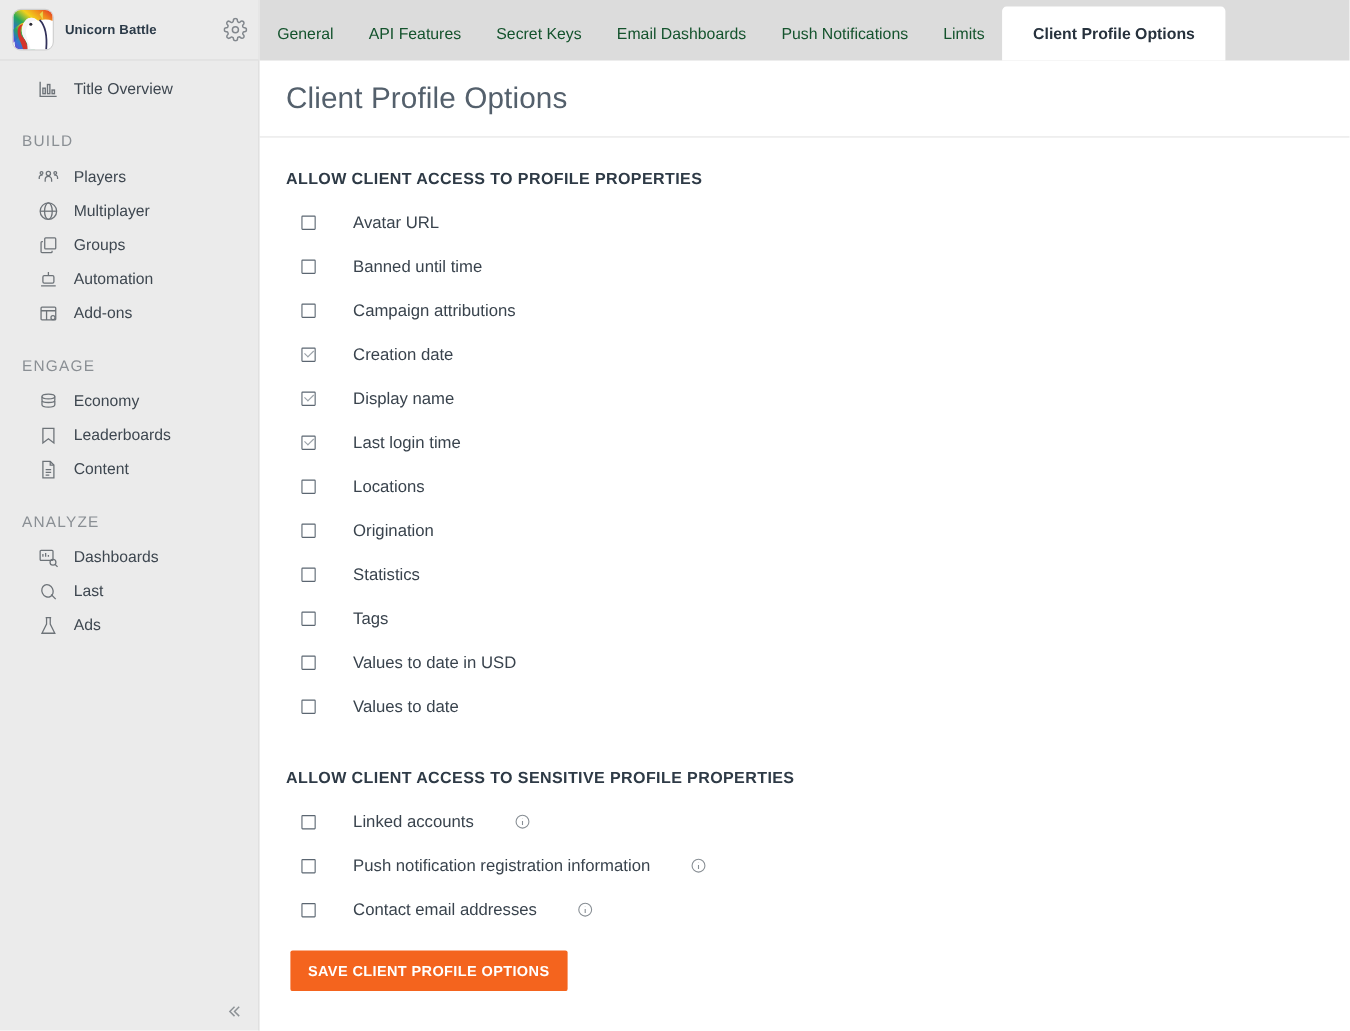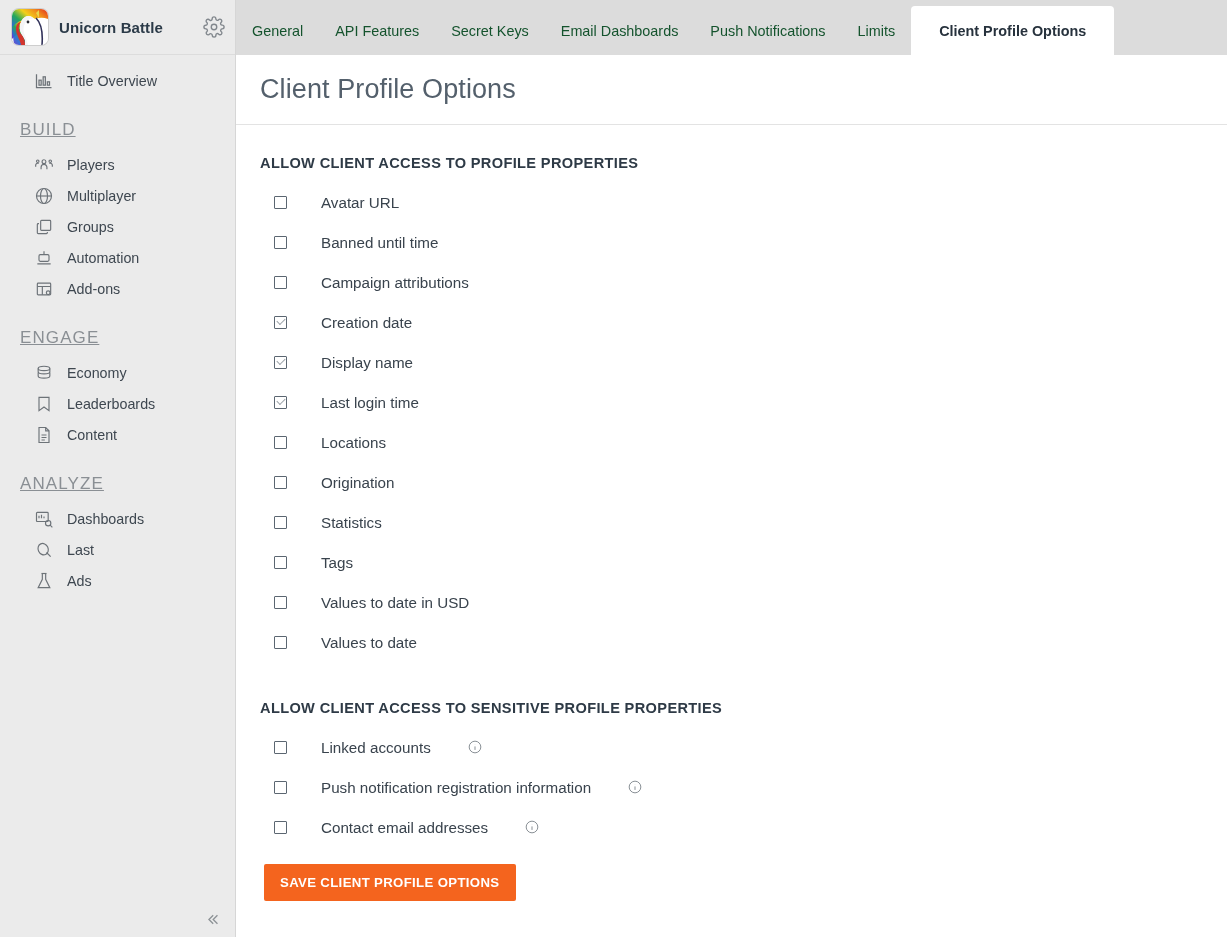--- a/index.html
+++ b/index.html
@@ -30,21 +30,21 @@
   }
   #brand-logo {
     width: 36px; height: 36px;
     border-radius: 7px;
     overflow: hidden;
     flex: 0 0 36px;
     box-shadow: 0 0 0 1px rgba(0,0,0,.12);
   }
   #brand-title {
     margin-left: 11px;
-    font-size: 15px;
+    font-size: 12px;
     font-weight: bold;
     color: #2b3a48;
     letter-spacing: .1px;
     white-space: nowrap;
     flex: 1 1 auto;
   }
   #brand-gear { width: 22px; height: 22px; flex: 0 0 22px; opacity: .72; cursor: pointer; }
 
   .nav-link {
     display: flex; align-items: center;
@@ -54,26 +54,25 @@
     font-size: 14.3px;
     cursor: pointer;
     text-decoration: none;
   }
   .nav-ico { width: 20px; height: 20px; flex: 0 0 20px; margin-right: 13px; opacity: .78; }
   .nav-label { white-space: nowrap; }
 
   #nav-overview { margin-top: 10px; margin-bottom: 4px; }
 
   .nav-group-title {
-    font-size: 17px;
+    font-size: 14px;
     letter-spacing: 1.1px;
     color: #8a8f94;
     padding-left: 20px;
     margin: 24px 0 9px 0;
-    text-decoration: underline;
   }
 
   #collapse-btn {
     position: absolute;
     left: 0; bottom: 0;
     width: 235px; height: 36px;
     display: flex; align-items: center; justify-content: flex-end;
     padding-right: 14px;
     cursor: pointer;
   }

